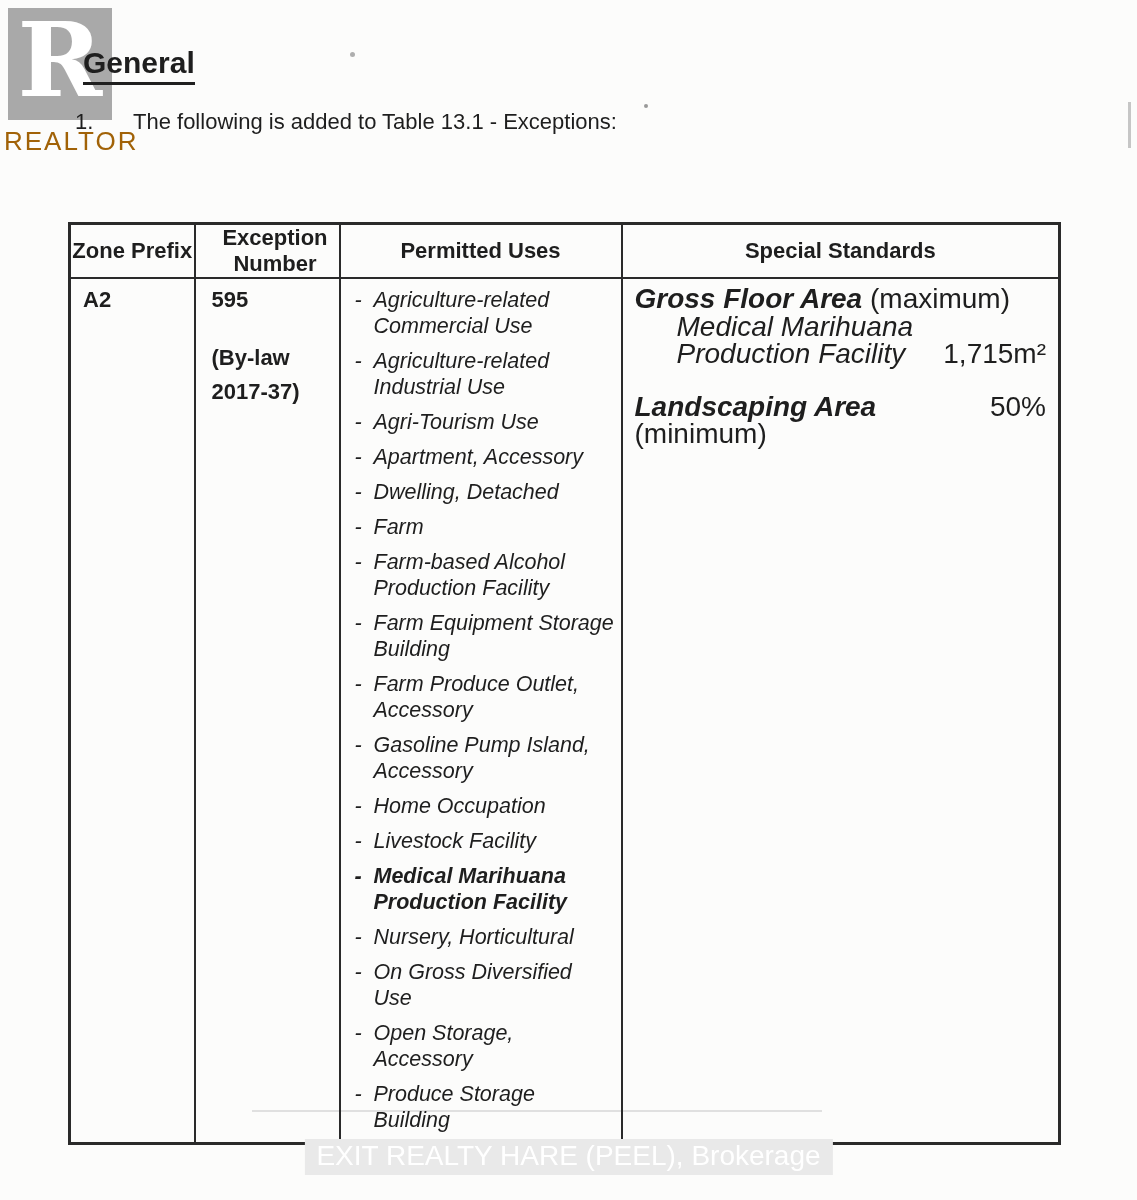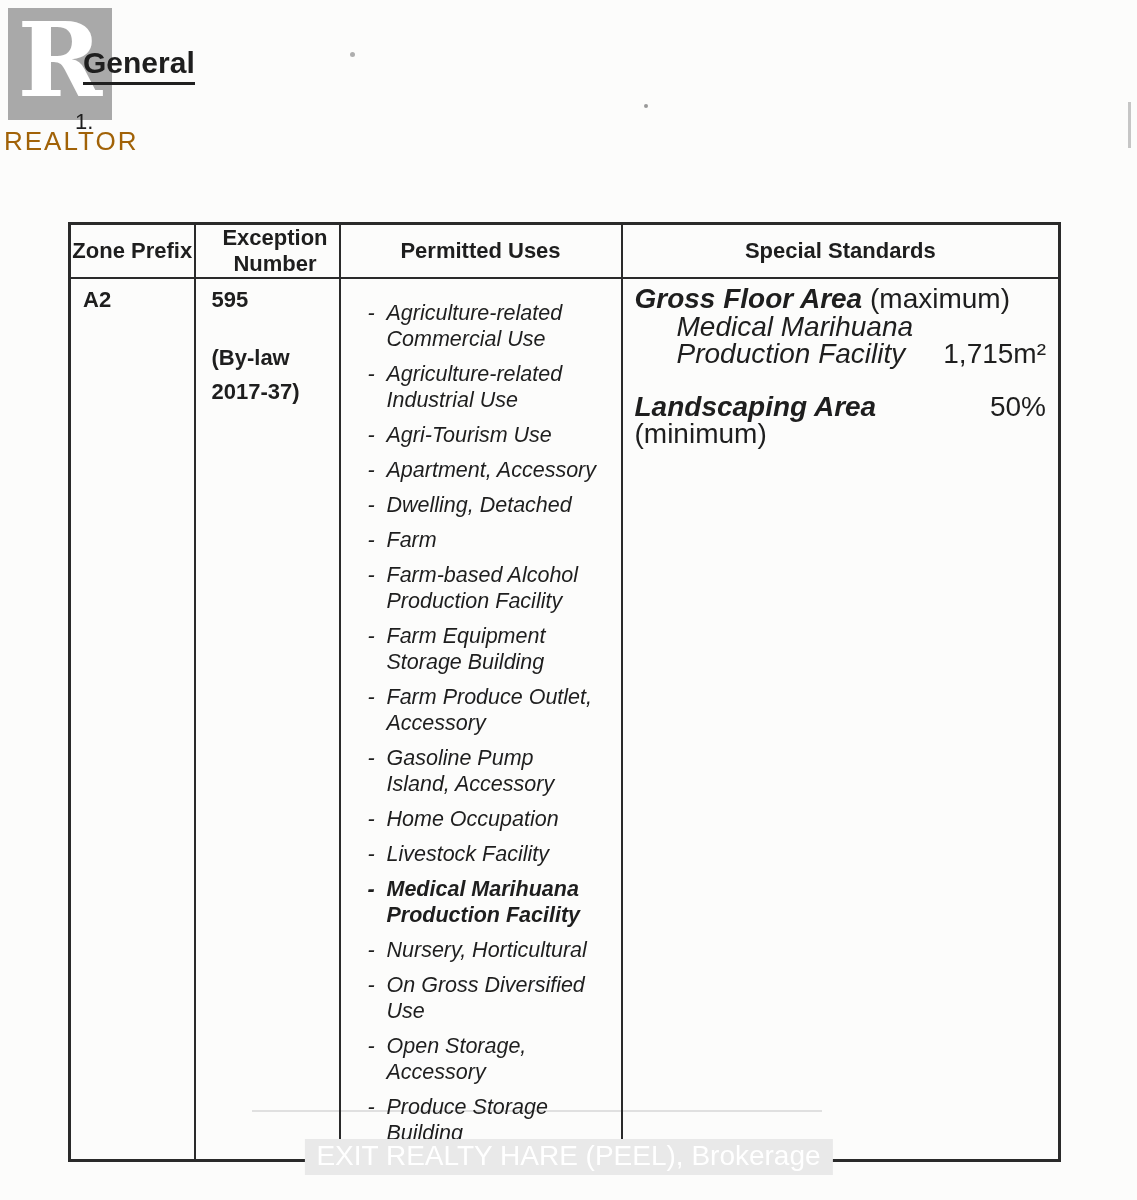--- a/index.html
+++ b/index.html
@@ -46,21 +46,21 @@
   .th-center { }
   .th-left { text-align:center; padding-left:16px !important; }
   .bylaw-table tbody tr { height:830px; }
   .bylaw-table td { vertical-align:top; }
 
   .zone-cell { padding:8px 0 0 12px; font-weight:bold; font-size:22px; }
   .exception-cell { padding:8px 10px 0 16px; font-weight:bold; font-size:22px; }
   .exc-bylaw { margin-top:28px; width:114px; line-height:34px; }
 
   .uses-cell { padding:8px 6px 0 14px; }
-  .uses-list { list-style:none; margin:13px; padding:0; }
+  .uses-list { list-style:none; margin:0; padding:0; }
   .use-item {
     position:relative; padding-left:19px; margin-bottom:9px;
     font-style:italic; font-size:21.5px; line-height:26px;
   }
   .use-item::before { content:"-"; position:absolute; left:0; top:0; }
   .use-bold { font-weight:bold; }
 
   .std-cell { padding:6px 12px 0 12px; font-size:28px; line-height:27px; }
   .std-title { font-weight:bold; font-style:italic; }
   .std-detail {
@@ -99,20 +99,21 @@
 
   <div class="artifact art-dot1"></div>
   <div class="artifact art-dot2"></div>
   <div class="artifact art-tick"></div>
   <div class="artifact art-smudge"></div>
 
   <div class="content">
     <h1 class="heading">General</h1>
     <div class="list-line">
       <span class="list-num">1.</span>
+      <span class="list-text">The following is added to Table 13.1 - Exceptions:</span>
     </div>
   </div>
 
   <table class="bylaw-table">
     <colgroup>
       <col style="width:125px">
         <col style="width:145px">
         <col style="width:282px">
         <col style="width:438px">
     </colgroup>

